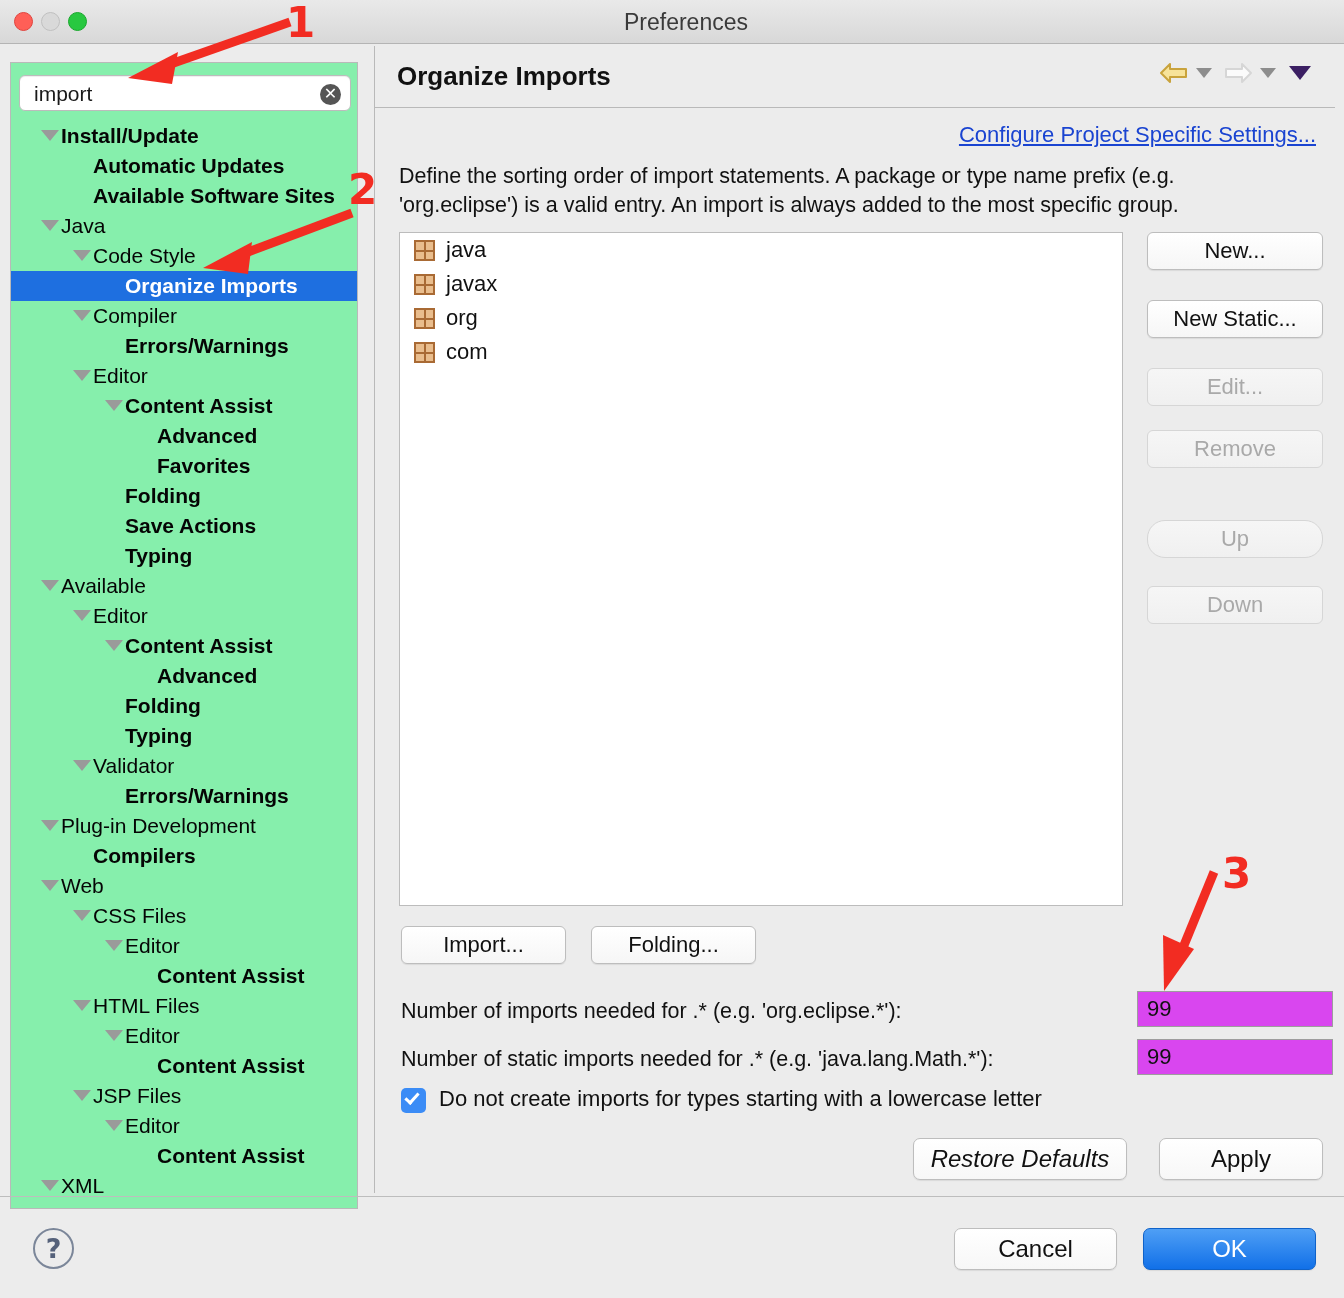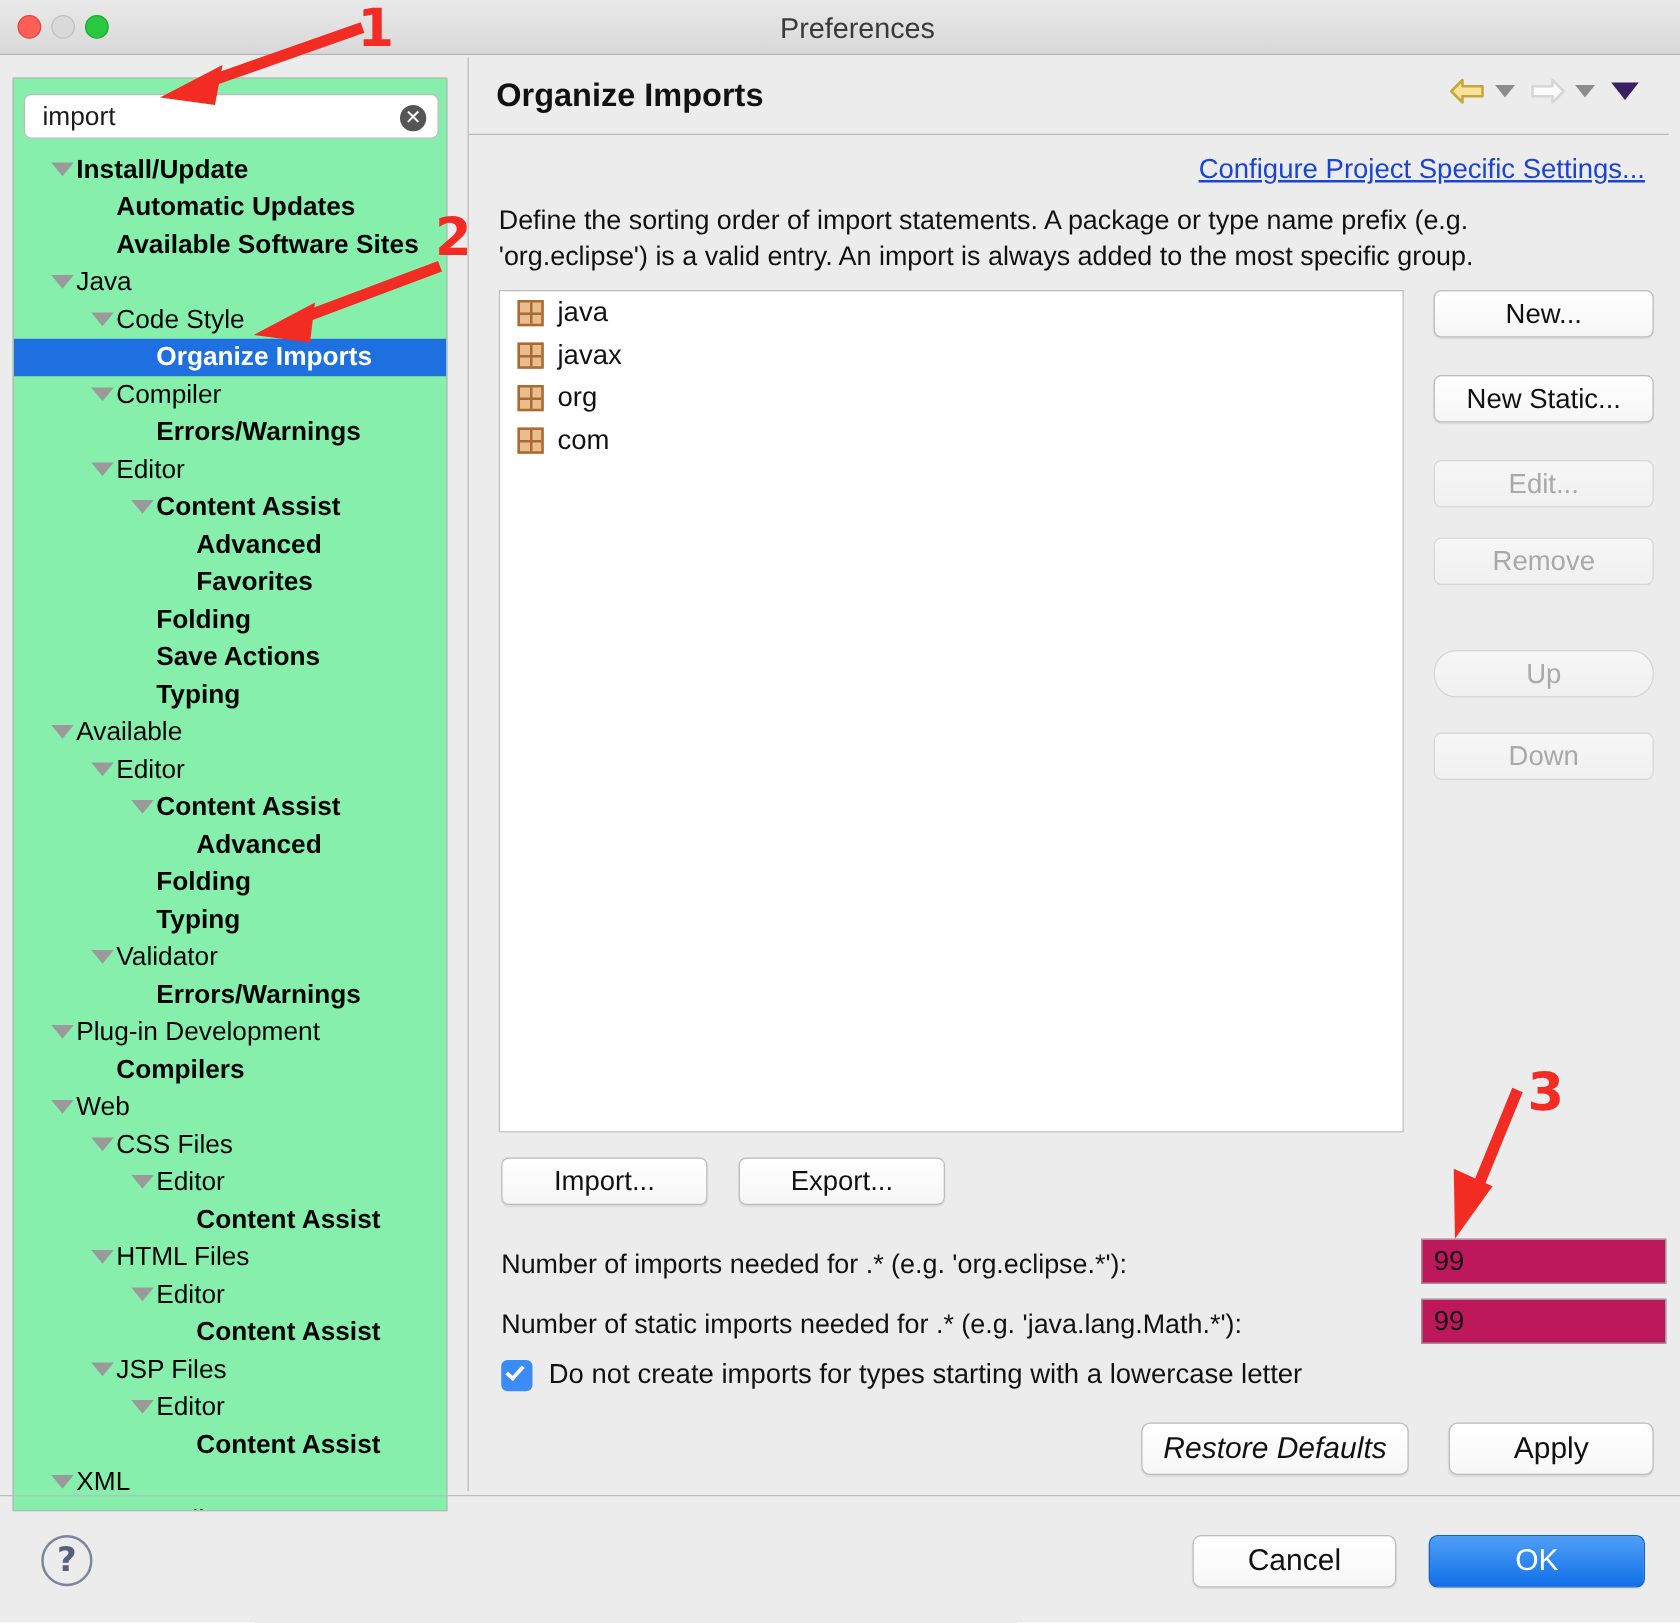--- a/index.html
+++ b/index.html
@@ -157,21 +157,21 @@
     position: absolute; height: 38px; border-radius: 6px;
     border: 1px solid #bdbdbd;
     background: linear-gradient(to bottom,#ffffff,#f6f6f6);
     font-size: 22px; text-align: center; line-height: 36px; color: #111;
     box-shadow: 0 1px 1px rgba(0,0,0,.08);
   }
 
   .frow { position: absolute; font-size: 21.5px; color: #111; }
   .ffield {
     position: absolute; left: 762px; width: 196px; height: 36px;
-    background: #be185d; border: 1px solid #9d9d9d;
+    background: #d946ef; border: 1px solid #9d9d9d;
     font-size: 22px; color: #111; line-height: 34px; padding-left: 9px;
   }
 
   #chk-row { position: absolute; left: 26px; top: 1040px; font-size: 22px; color: #111; }
   #chk-box {
     position: absolute; left: 0; top: 2px; width: 25px; height: 25px;
     border-radius: 5px; background: #3b8cf6;
   }
   #chk-box .tick {
     position: absolute; left: 7px; top: 2px; width: 8px; height: 14px;
@@ -411,21 +411,21 @@
         <div class="sbtn" style="top: 186px;">New...</div>
         <div class="sbtn" style="top: 254px;">New Static...</div>
         <div class="sbtn disabled" style="top: 322px;">Edit...</div>
         <div class="sbtn disabled" style="top: 384px;">Remove</div>
         <div class="sbtn disabled" style="top: 474px; border-radius: 18px;">Up</div>
         <div class="sbtn disabled" style="top: 540px;">Down</div>
       </div>
 
     <div id="io-buttons">
         <div class="lbtn" style="left: 26px; top: 880px; width: 165px;">Import...</div>
-        <div class="lbtn" style="left: 216px; top: 880px; width: 165px;">Export...</div>
+        <div class="lbtn" style="left: 216px; top: 880px; width: 165px;">Folding...</div>
       </div>
 
     <div id="field-rows">
         <div class="frow" style="left: 26px; top: 953px;">Number of imports needed for .* (e.g. 'org.eclipse.*'):</div>
         <div class="ffield" style="top: 945px;">99</div>
         <div class="frow" style="left: 26px; top: 1001px;">Number of static imports needed for .* (e.g. 'java.lang.Math.*'):</div>
         <div class="ffield" style="top: 993px;">99</div>
       </div>
 
     <div id="chk-row">

